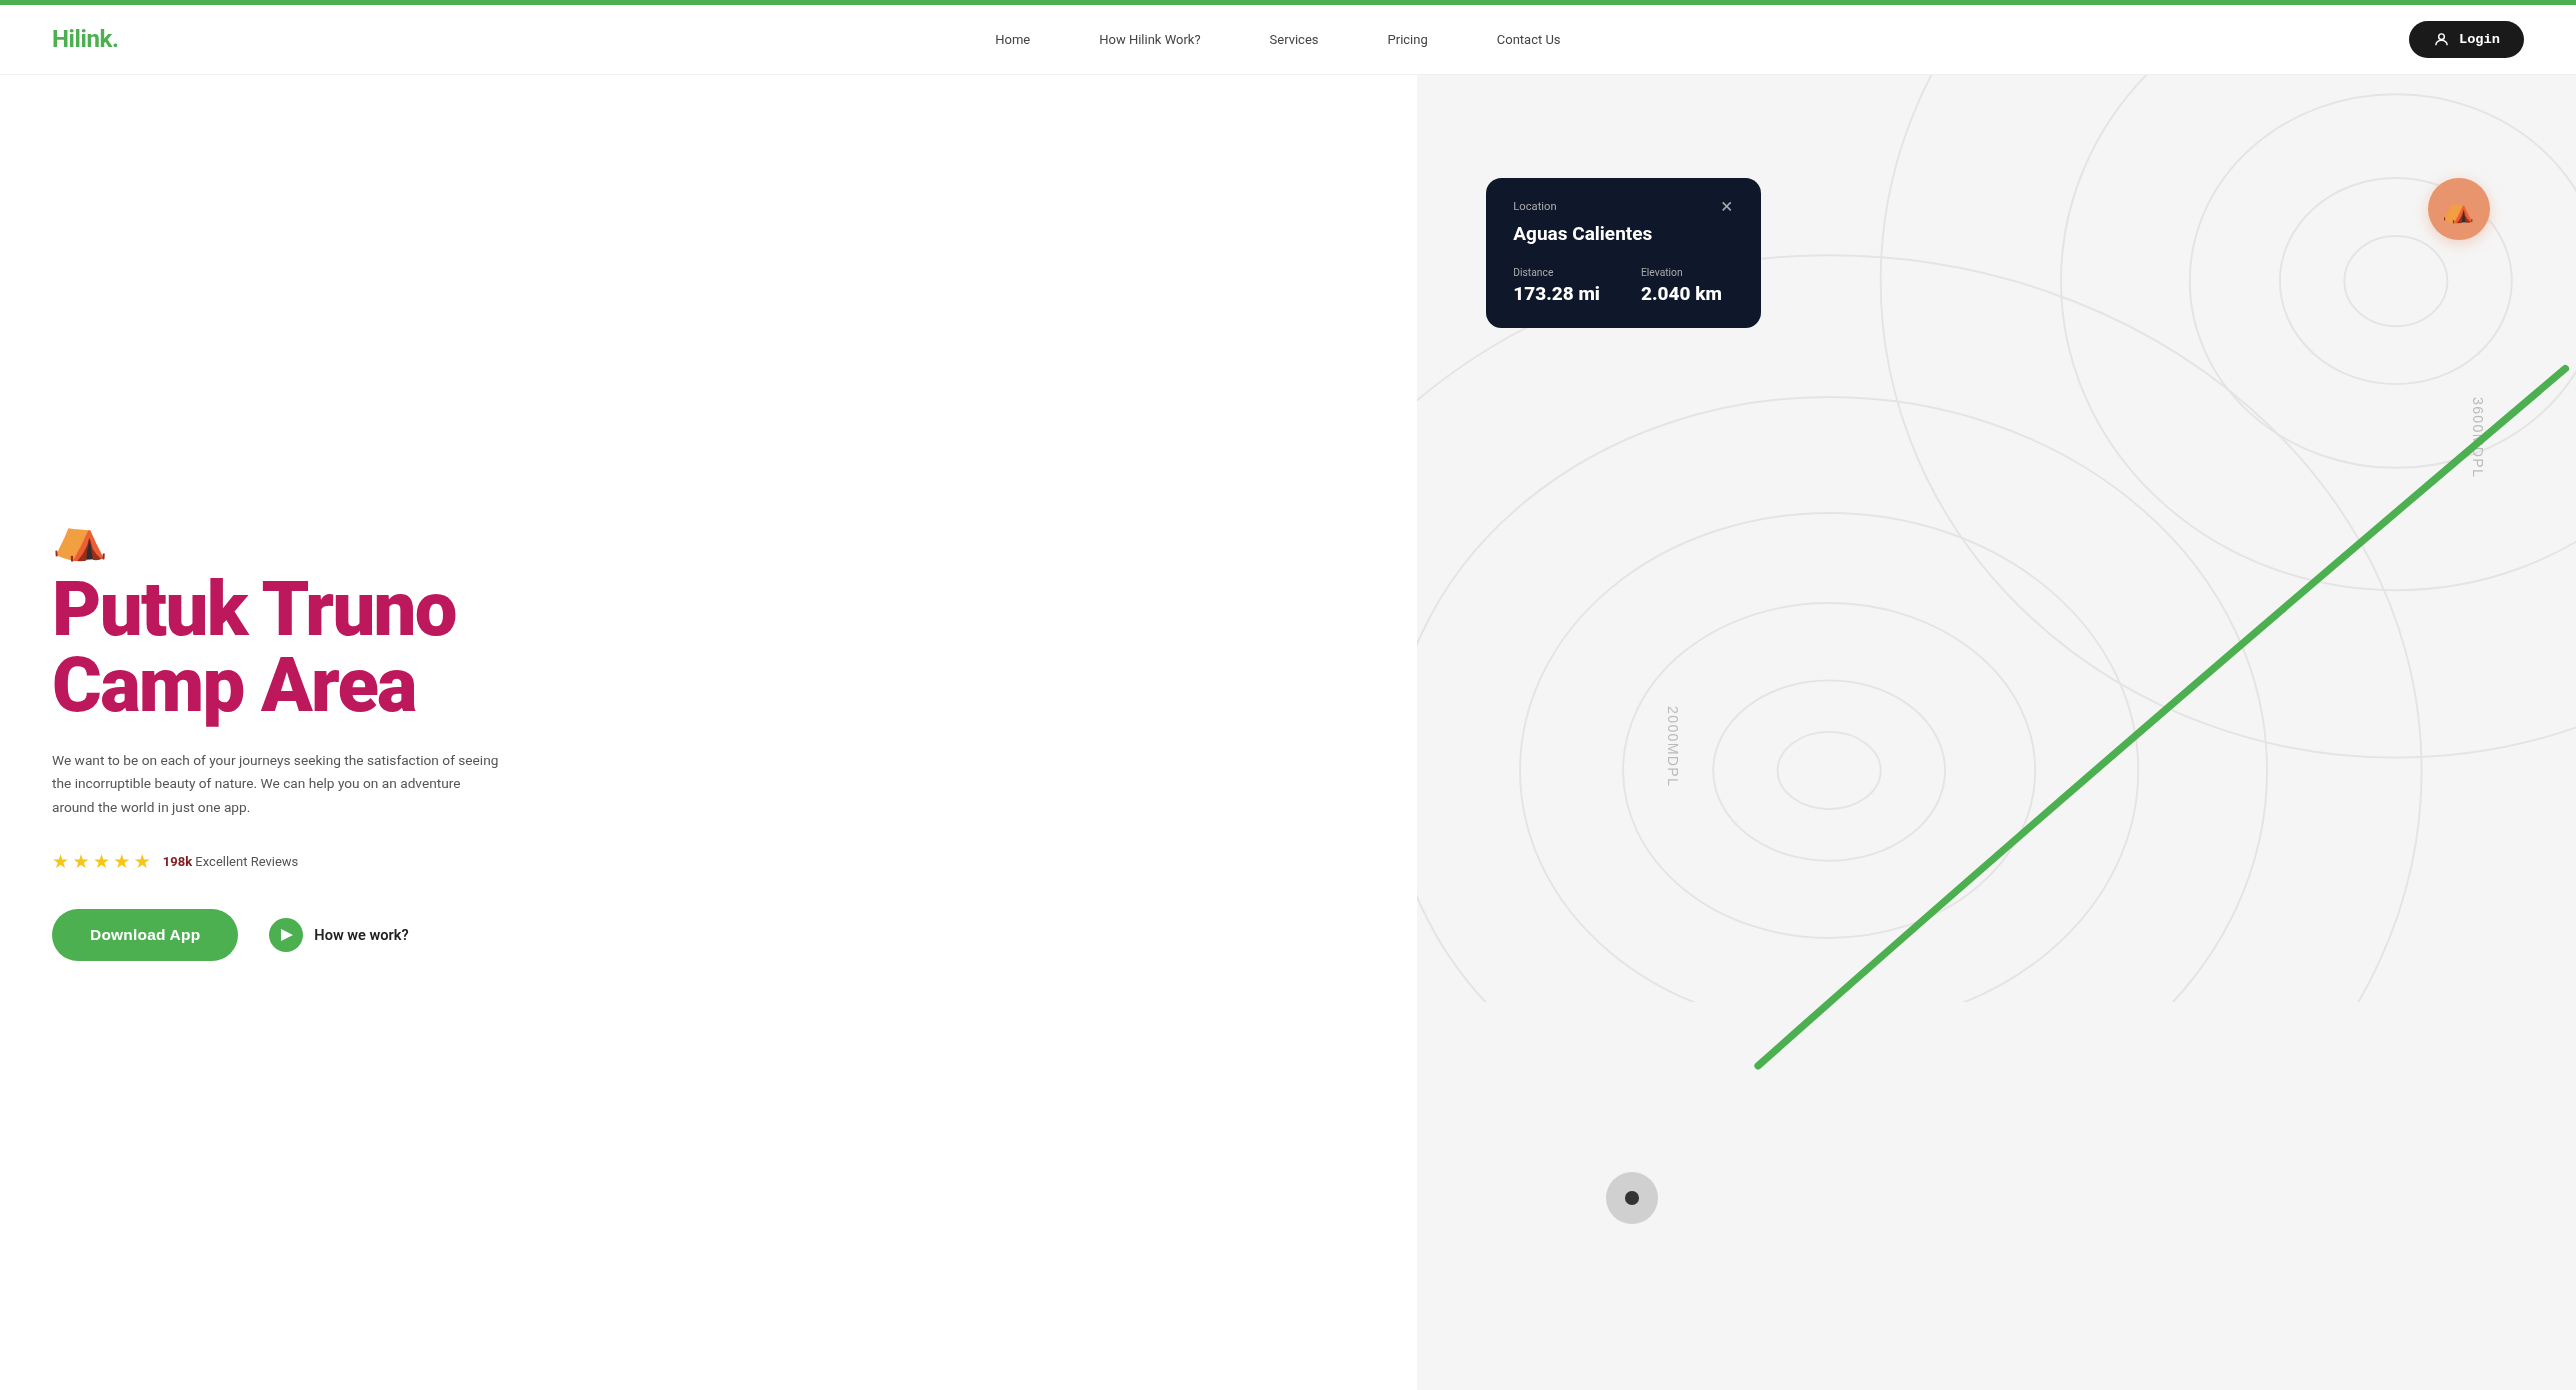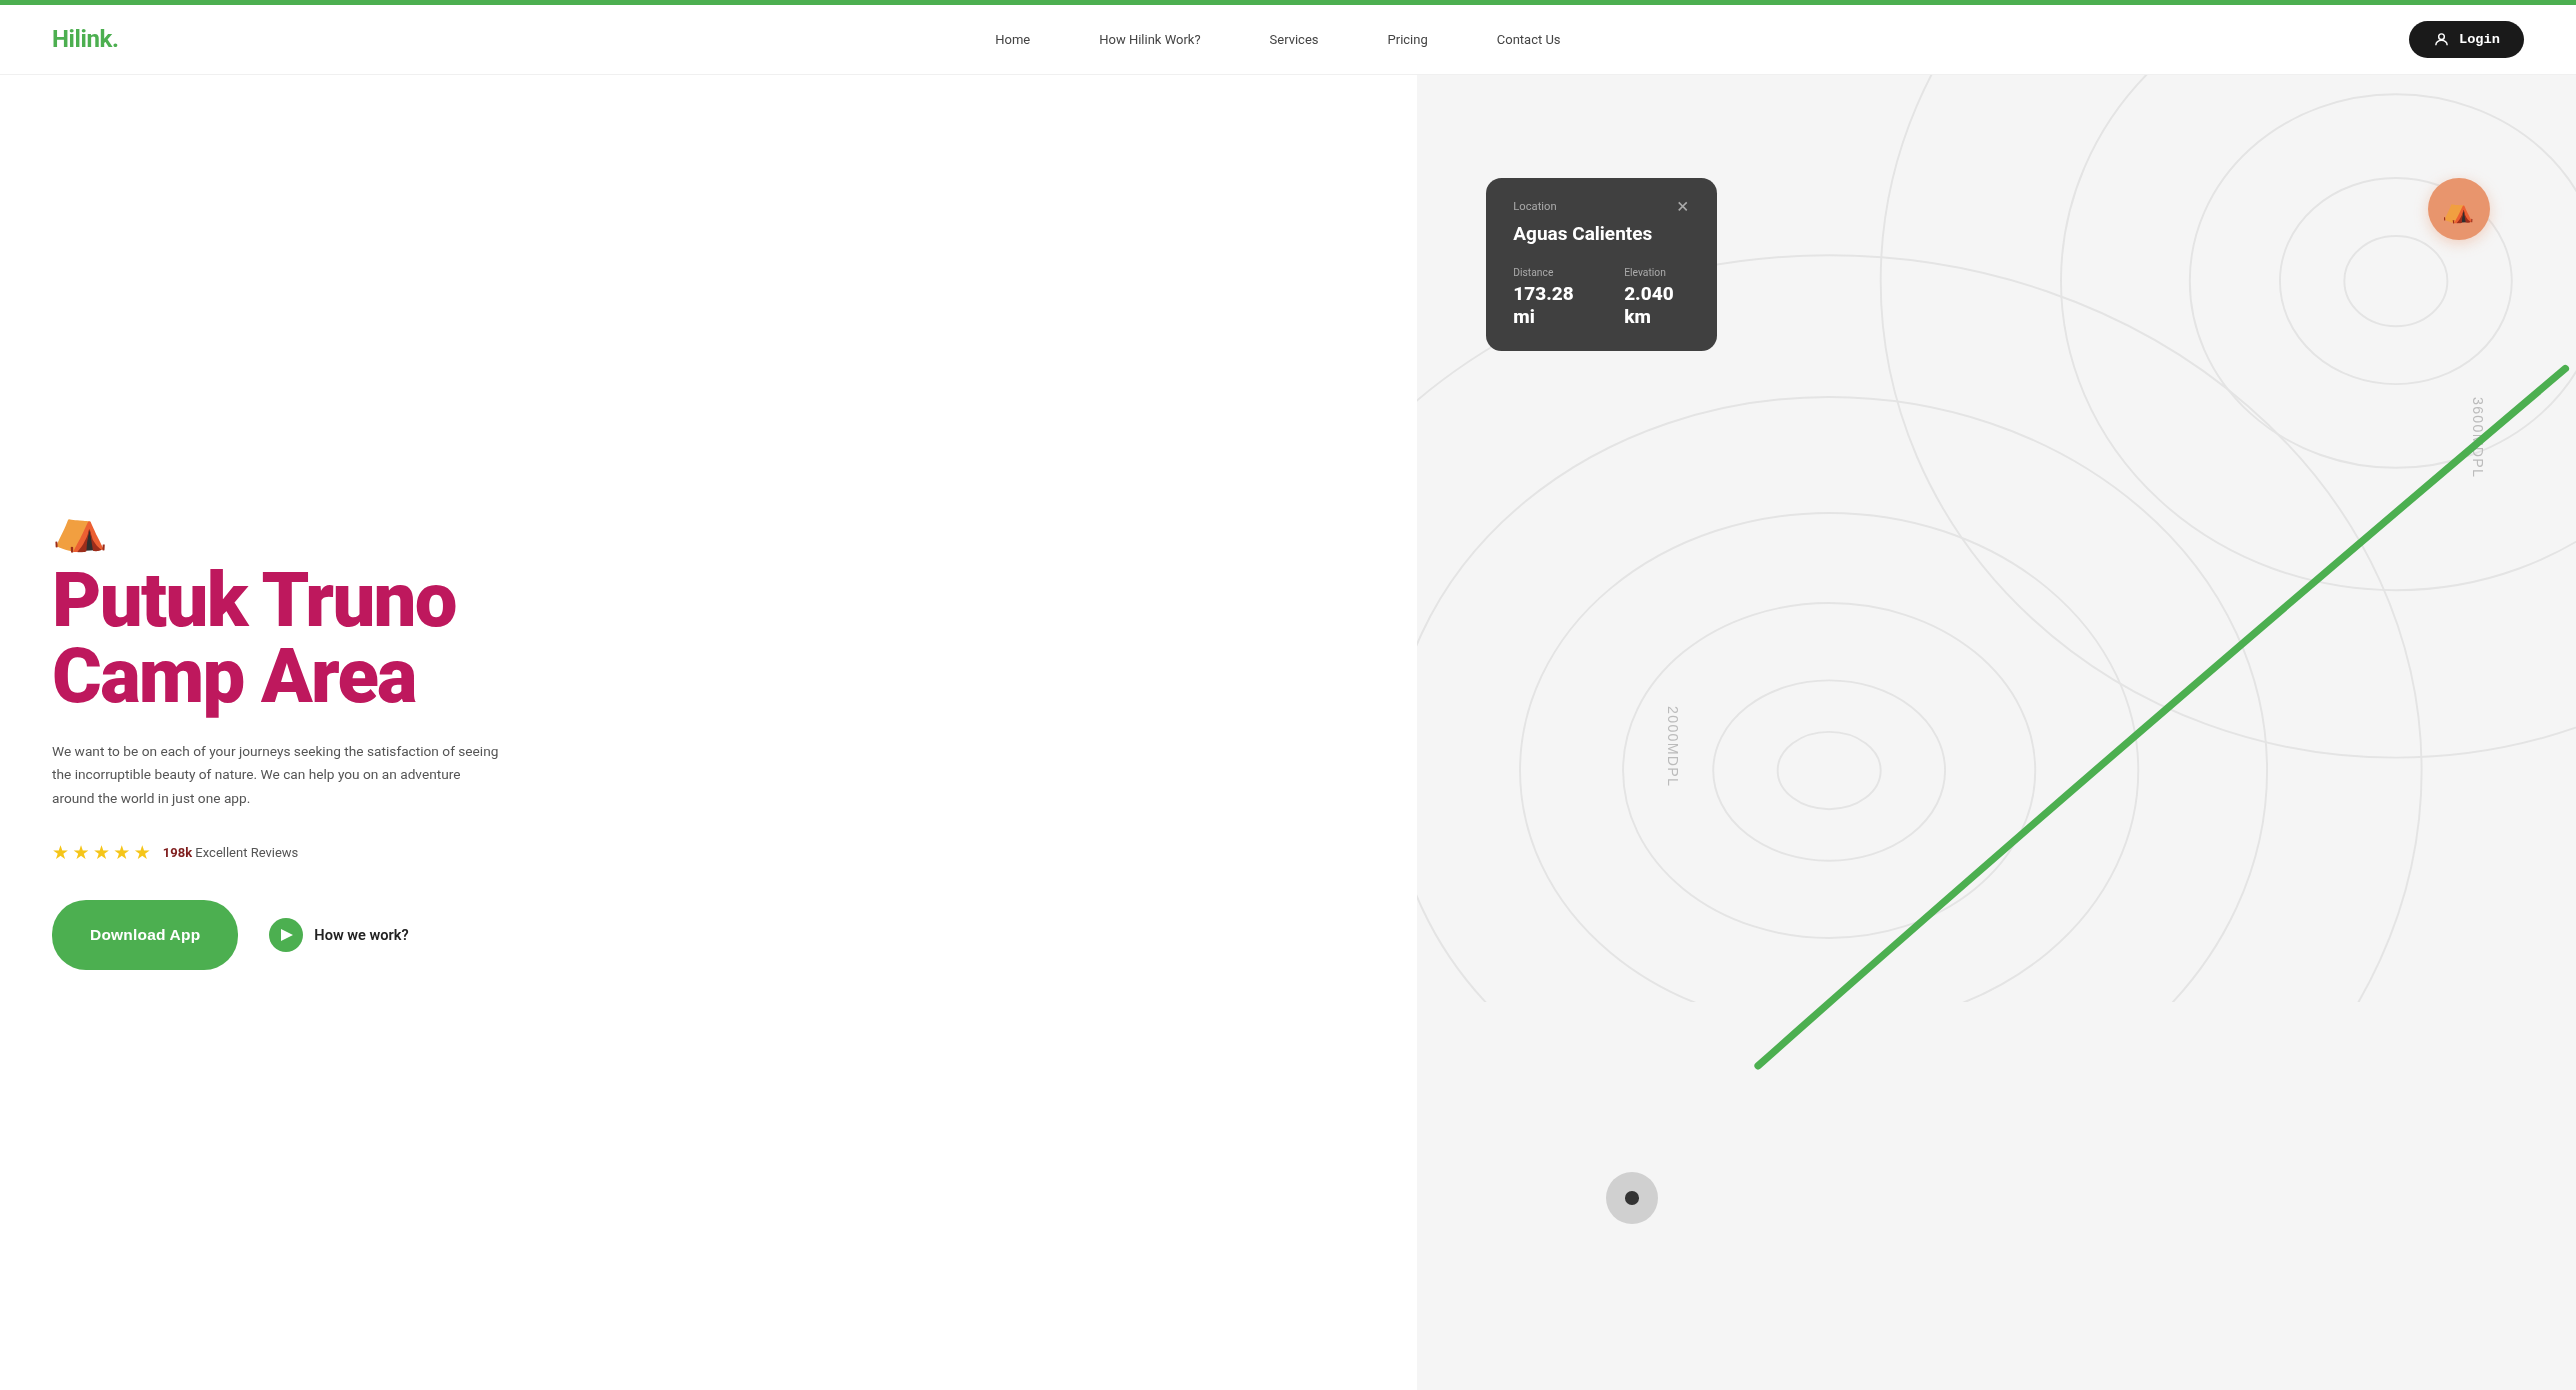--- a/index.html
+++ b/index.html
@@ -147,21 +147,21 @@
       display: flex;
       align-items: center;
       gap: 31px;
     }
 
     .download-btn {
       background: #4caf50;
       color: #fff;
       border: none;
       border-radius: 34px;
-      padding: 26px 38px;
+      padding: 17px 38px;
       font-size: 15.5px;
       font-weight: 700;
       cursor: pointer;
       letter-spacing: 0.2px;
     }
 
     .how-work {
       display: flex;
       align-items: center;
       gap: 11px;
@@ -209,24 +209,24 @@
     .topo-lines {
       position: absolute;
       inset: 0;
     }
 
     
     .location-card {
       position: absolute;
       top: 103px;
       left: 69px;
-      background: #404040;
+      background: #0f172a;
       border-radius: 15.5px;
       padding: 22.3px 27.5px;
-      width: 231px;
+      width: 275px;
       color: #fff;
       z-index: 10;
     }
 
     .card-header {
       display: flex;
       justify-content: space-between;
       align-items: flex-start;
       margin-bottom: 6.9px;
     }

